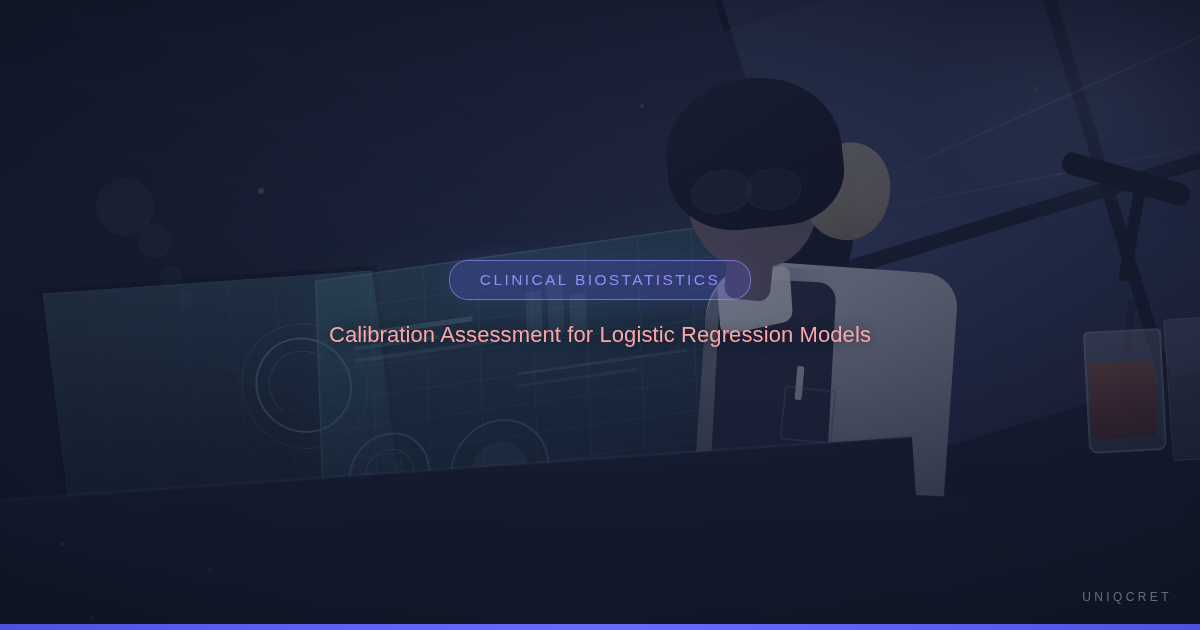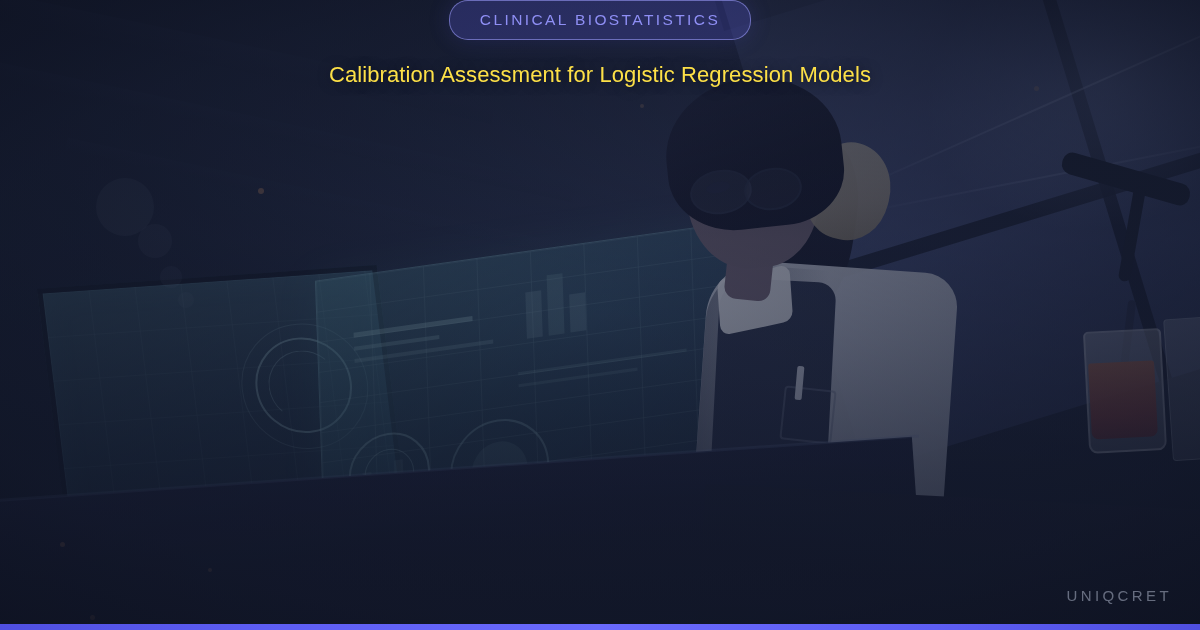--- a/index.html
+++ b/index.html
@@ -294,48 +294,48 @@
   .overlay{
     position:absolute;inset:0;
     background:
       radial-gradient(78% 70% at 50% 50%, rgba(20,26,46,.30) 0%, rgba(16,21,38,.62) 70%, rgba(13,17,32,.80) 100%),
       linear-gradient(180deg, rgba(20,26,46,.42) 0%, rgba(20,26,46,.22) 38%, rgba(16,21,38,.58) 100%);
   }
 
   
   .content{
     position:absolute;inset:0;display:flex;flex-direction:column;
-    align-items:center;
+    align-items:center;justify-content:center;
   }
   .badge{
     display:inline-flex;align-items:center;justify-content:center;
     height:38px;padding:0 30px;border-radius:19px;
     background:rgba(86,86,208,.30);
     border:1px solid rgba(152,152,245,.60);
     color:#8f8ff5;
     font-size:15.5px;letter-spacing:2.4px;font-weight:400;
     white-space:nowrap;
     box-shadow:0 0 22px rgba(90,90,220,.18);
   }
   .title{
     margin-top:24px;
     font-size:54px;font-weight:400;color:#ffffff;letter-spacing:-0.4px;
     text-shadow:0 2px 18px rgba(10,14,28,.55);
     white-space:nowrap;
   }
   .subtitle{
     margin-top:22px;
-    font-size:22px;font-weight:400;color:#fde047;letter-spacing:.1px;
+    font-size:22px;font-weight:400;color:#fca5a5;letter-spacing:.1px;
     text-shadow:0 1px 12px rgba(10,14,28,.5);
     white-space:nowrap;
   }
 
   .watermark{
     position:absolute;right:28px;bottom:26px;
-    font-size:15px;letter-spacing:3.4px;color:rgba(188,196,216,.50);
+    font-size:12px;letter-spacing:3.4px;color:rgba(188,196,216,.50);
     font-weight:400;
   }
   .accent-bar{
     position:absolute;left:0;right:0;bottom:0;height:6px;
     background:linear-gradient(90deg,#4f4fe0 0%,#5d5df3 22%,#6a6afd 50%,#5d5df3 78%,#4f4fe0 100%);
   }
 </style>
 </head>
 <body>
 

